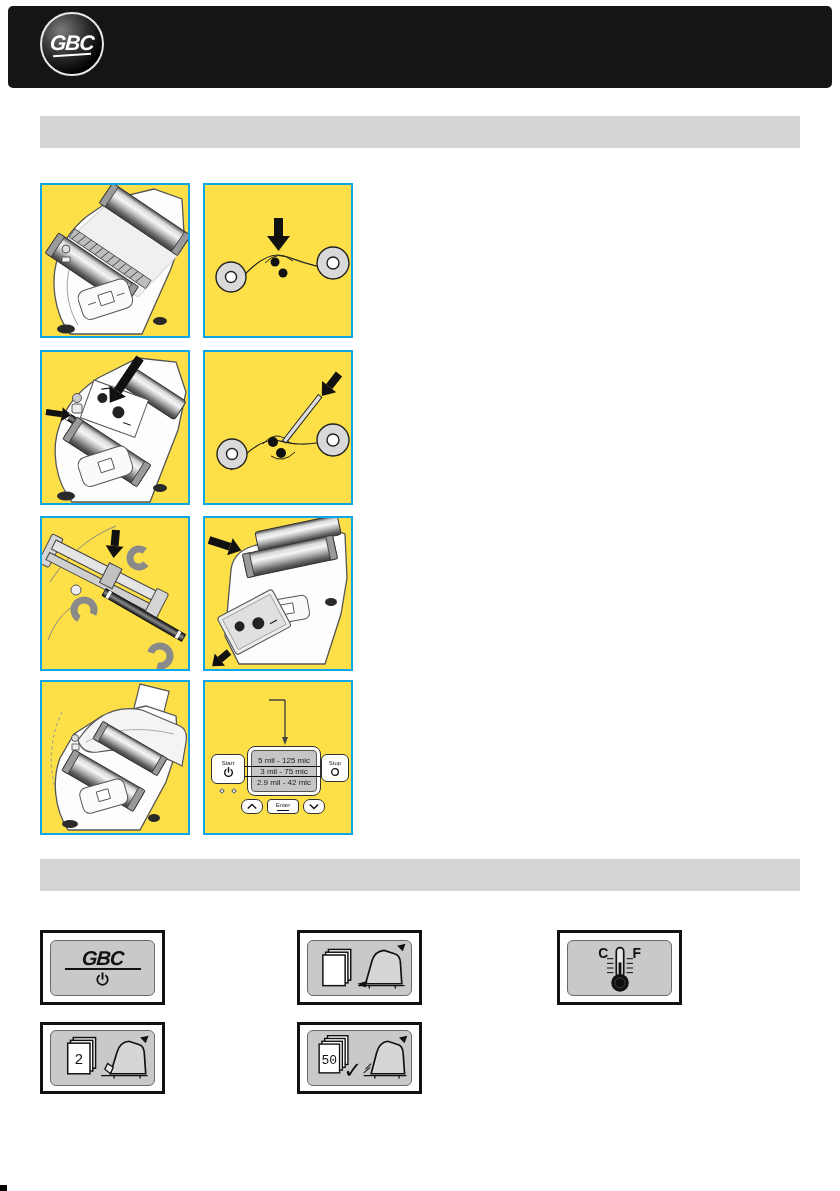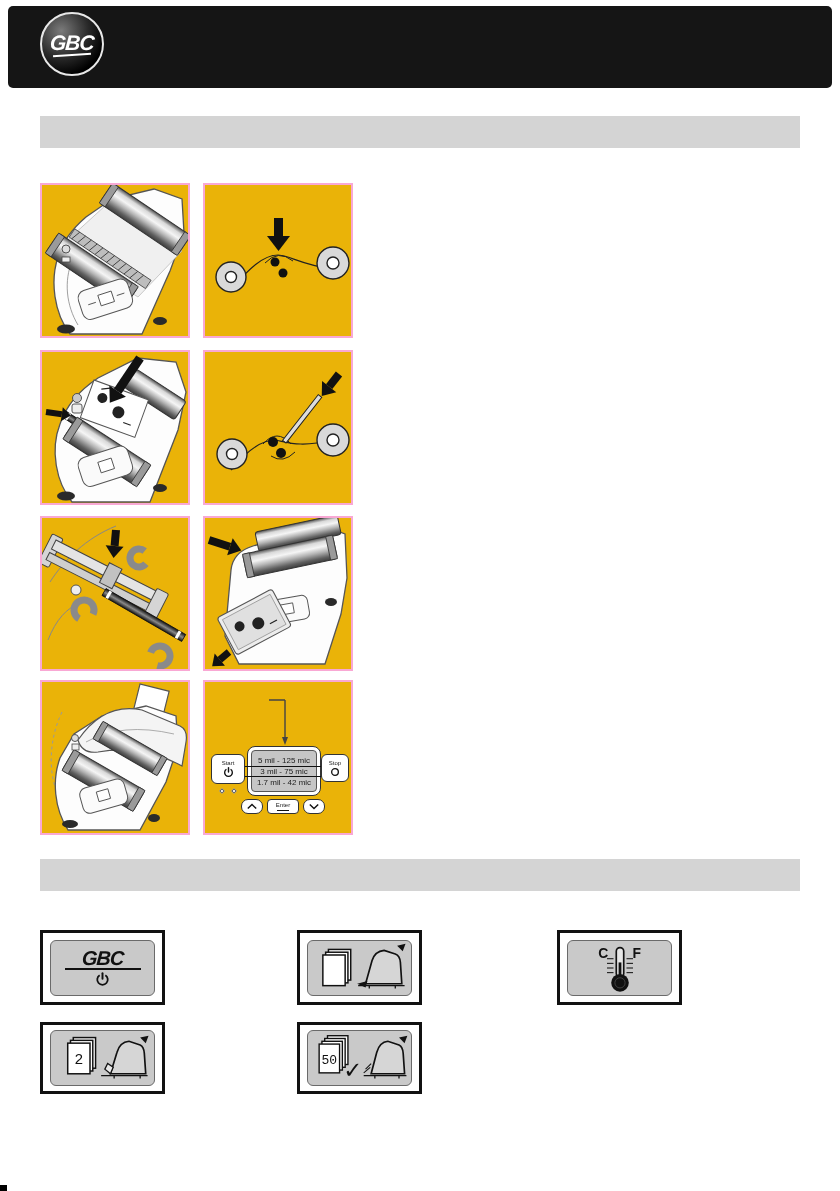--- a/index.html
+++ b/index.html
@@ -23,21 +23,21 @@
     line-height:20px;transform:skewX(-4deg);
   }
   .logo-underline{width:38px;height:2px;background:#fff;margin-top:1px;transform:rotate(-4deg);}
 
   
   .section-bar{left:40px;width:760px;height:32px;background:#d4d4d4;}
   .section-bar.one{top:116px;}
   .section-bar.two{top:859px;}
 
   
-  .panel{width:150px;height:155px;border:2px solid #f9a8d4;background:#eab308;box-sizing:border-box;overflow:hidden;}
+  .panel{width:150px;height:155px;border:2px solid #0ea5e9;background:#fde047;box-sizing:border-box;overflow:hidden;}
   .p-r1{top:183px;} .p-r2{top:350px;} .p-r3{top:516px;} .p-r4{top:680px;}
   .p-c1{left:40px;} .p-c2{left:203px;}
 
   
   .cp-lcd-outer{left:42px;top:64px;width:74px;height:50px;border:1.5px solid #333;border-radius:8px;
     background:#fff;box-sizing:border-box;padding:3px;}
   .cp-lcd{width:100%;height:100%;background:#c6c6c6;border:1px solid #555;border-radius:4px;
     box-sizing:border-box;display:flex;flex-direction:column;align-items:center;justify-content:center;}
   .cp-line{font-size:8px;line-height:11px;white-space:nowrap;color:#222;}
   .cp-line.selected{border:1.2px solid #111;padding:0 20px;line-height:9px;}
@@ -315,21 +315,21 @@
 
 <div class="abs panel p-r4 p-c2" style="position:absolute;">
   <svg class="abs" style="left:0;top:0" viewBox="0 0 146 151" width="146" height="151">
     <path d="M64,18 H80 M80,18 V56" fill="none" stroke="#444" stroke-width="1.4"></path>
     <polygon points="77,55 83,55 80,63" fill="#444"></polygon>
   </svg>
   <div class="abs cp-lcd-outer">
     <div class="cp-lcd">
       <div class="cp-line">5 mil - 125 mic</div>
       <div class="cp-line selected">3 mil - 75 mic</div>
-      <div class="cp-line">1.7 mil - 42 mic</div>
+      <div class="cp-line">2.9 mil - 42 mic</div>
     </div>
   </div>
   <div class="abs cp-btn cp-start">
     <div class="cp-btn-label">Start</div>
     <svg width="11" height="11" viewBox="0 0 20 20">
       <path d="M10,1.5 V9" stroke="#111" stroke-width="2.6" stroke-linecap="round"></path>
       <path d="M6.2,4.2 A7,7 0 1 0 13.8,4.2" fill="none" stroke="#111" stroke-width="2.4"></path>
     </svg>
   </div>
   <div class="abs cp-ind" style="left:15px;top:107px;"></div>

